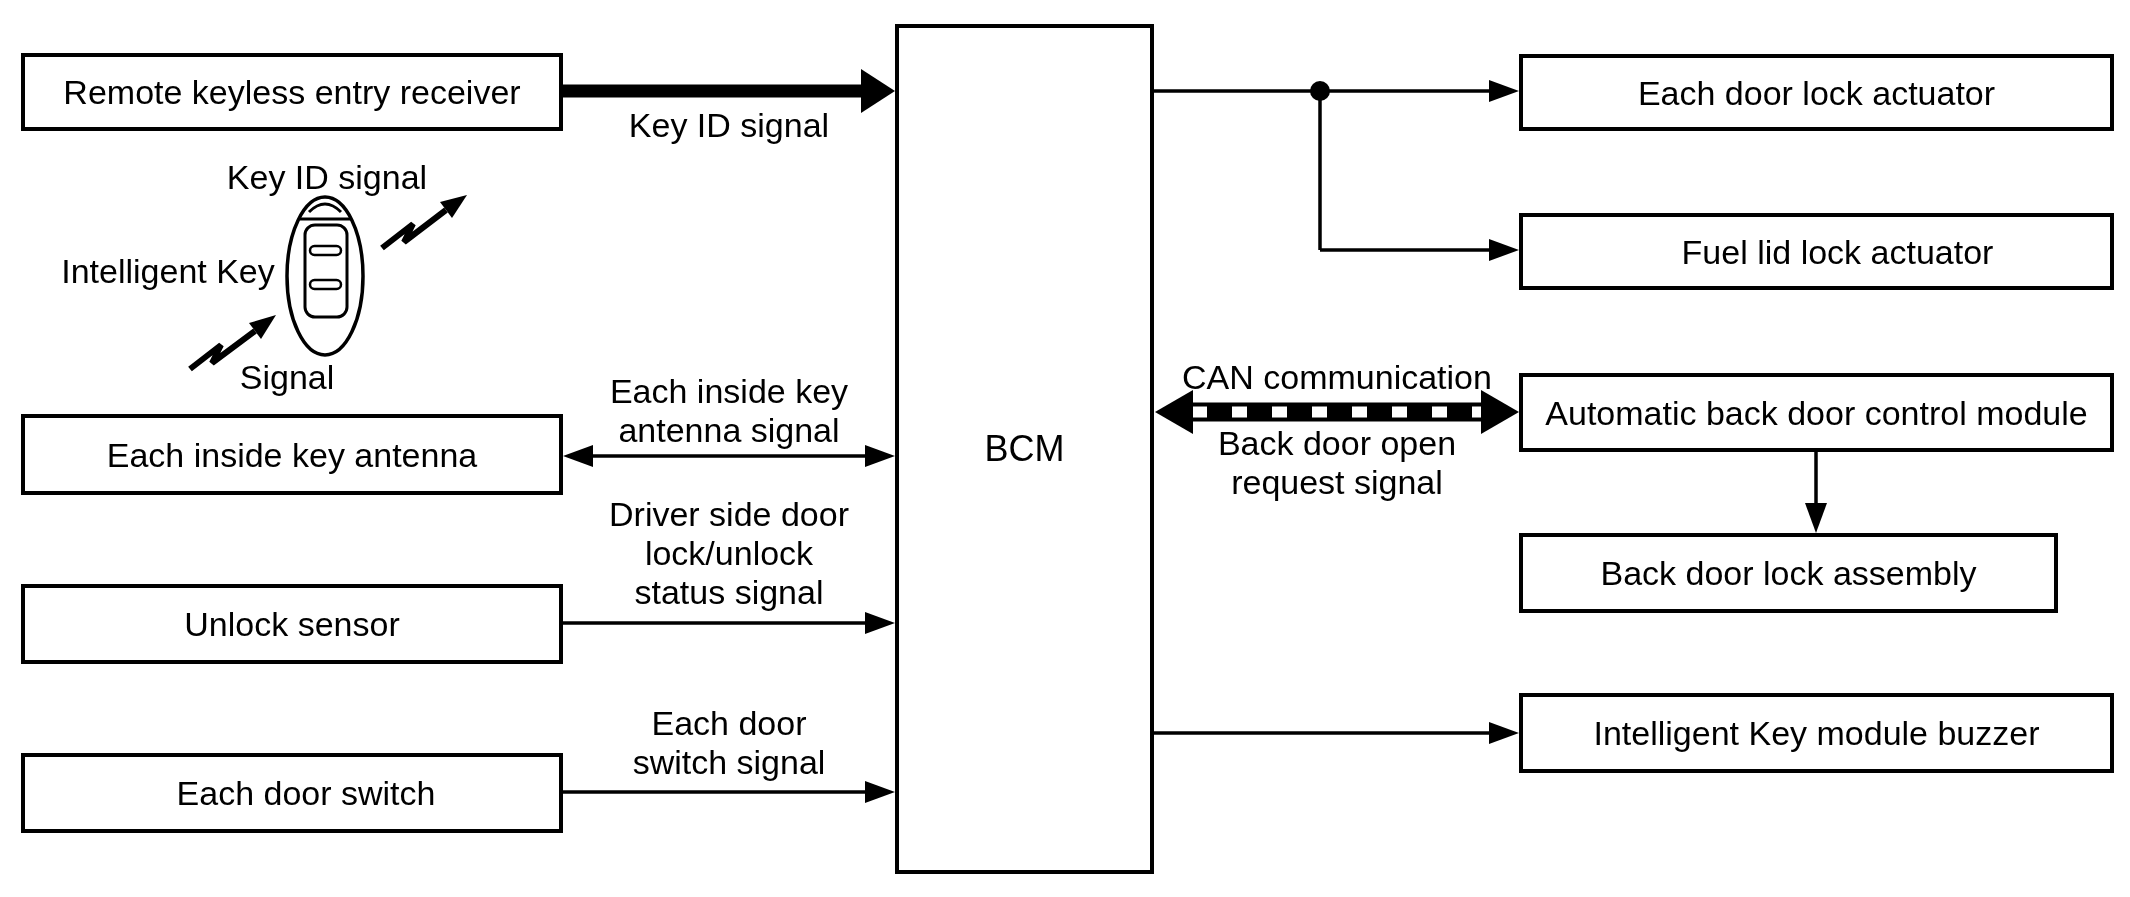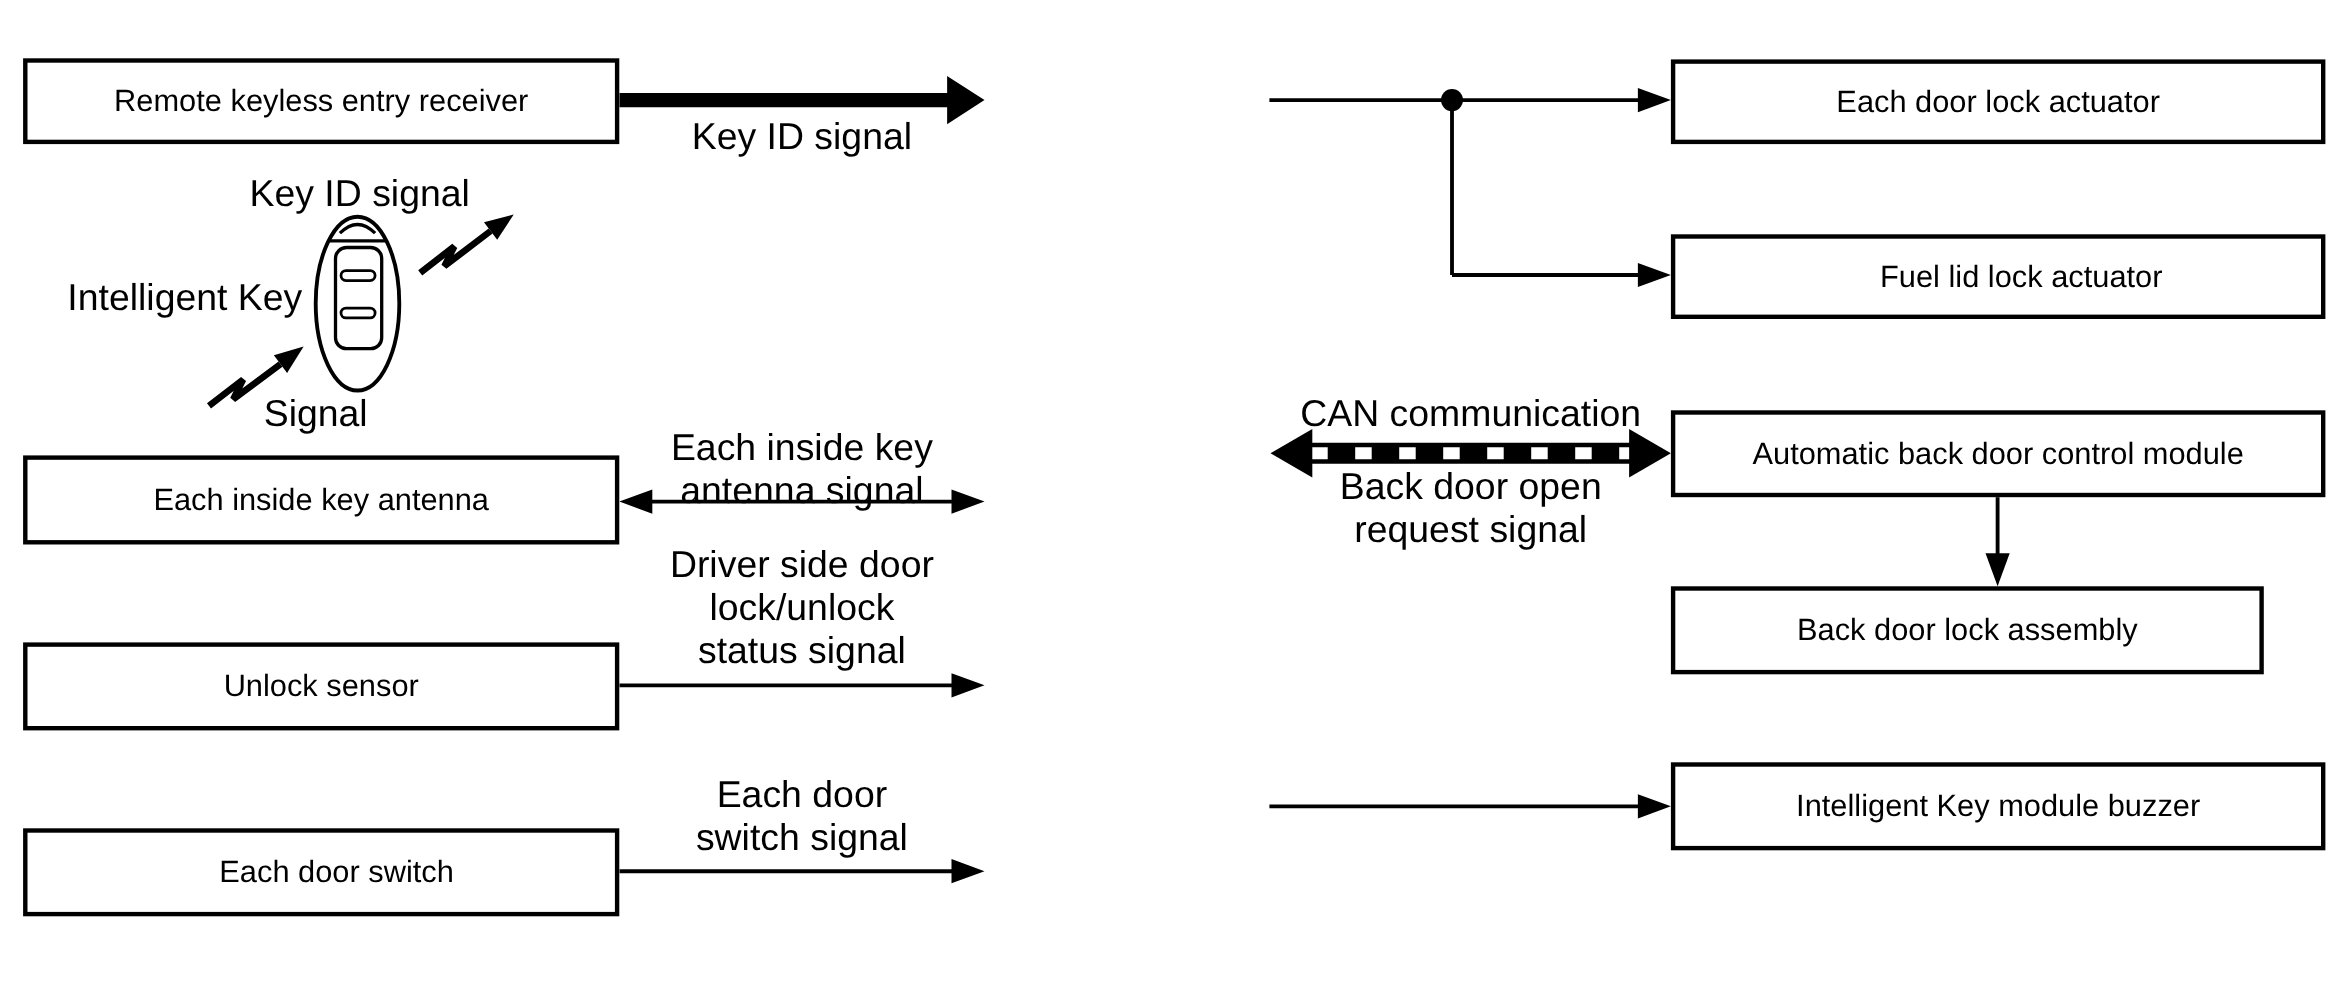--- a/index.html
+++ b/index.html
@@ -9,21 +9,21 @@
     background:#ffffff;
     font-family:"Liberation Sans", sans-serif;
     color:#000;
     overflow:hidden;
   }
   .box{
     position:absolute;
     border:4px solid #000;
     background:#fff;
     display:flex;align-items:center;justify-content:center;
-    font-size:28px;
+    font-size:34px;
     line-height:38px;
     text-align:center;
     box-sizing:border-box;
     white-space:nowrap;
   }
   .lbl{
     position:absolute;
     transform:translate(-50%,-50%);
     font-size:34px;
     line-height:39px;
@@ -88,29 +88,30 @@
       <path d="M190,369 L221,345 L212,363 L255,331" fill="none" stroke="#000" stroke-width="6"></path>
       <polygon points="276,315 261,339 249,323" fill="#000"></polygon>
     </g>
   </svg>
 
   <div class="box" style="left:21px;top:53px;width:542px;height:78px;">Remote keyless entry receiver</div>
   <div class="box" style="left:21px;top:414px;width:542px;height:81px;">Each inside key antenna</div>
   <div class="box" style="left:21px;top:584px;width:542px;height:80px;">Unlock sensor</div>
   <div class="box" style="left:21px;top:753px;width:542px;height:80px;padding-left:28px;">Each door switch</div>
 
+  <div class="box" style="left:895px;top:24px;width:259px;height:850px;font-size:36px;">BCM</div>
 
   <div class="box" style="left:1519px;top:54px;width:595px;height:77px;">Each door lock actuator</div>
   <div class="box" style="left:1519px;top:213px;width:595px;height:77px;padding-left:42px;">Fuel lid lock actuator</div>
   <div class="box" style="left:1519px;top:373px;width:595px;height:79px;">Automatic back door control module</div>
   <div class="box" style="left:1519px;top:533px;width:539px;height:80px;">Back door lock assembly</div>
   <div class="box" style="left:1519px;top:693px;width:595px;height:80px;">Intelligent Key module buzzer</div>
 
   <div class="lbl" style="left:729px;top:125px;">Key ID signal</div>
-  <div class="lbl" style="left:729px;top:411px;margin-top:16px;">Each inside key
+  <div class="lbl" style="left:729px;top:411px;">Each inside key
 antenna signal</div>
   <div class="lbl" style="left:729px;top:553px;">Driver side door
 lock/unlock
 status signal</div>
   <div class="lbl" style="left:729px;top:743px;">Each door
 switch signal</div>
   <div class="lbl" style="left:1337px;top:377px;">CAN communication</div>
   <div class="lbl" style="left:1337px;top:463px;">Back door open
 request signal</div>
 

